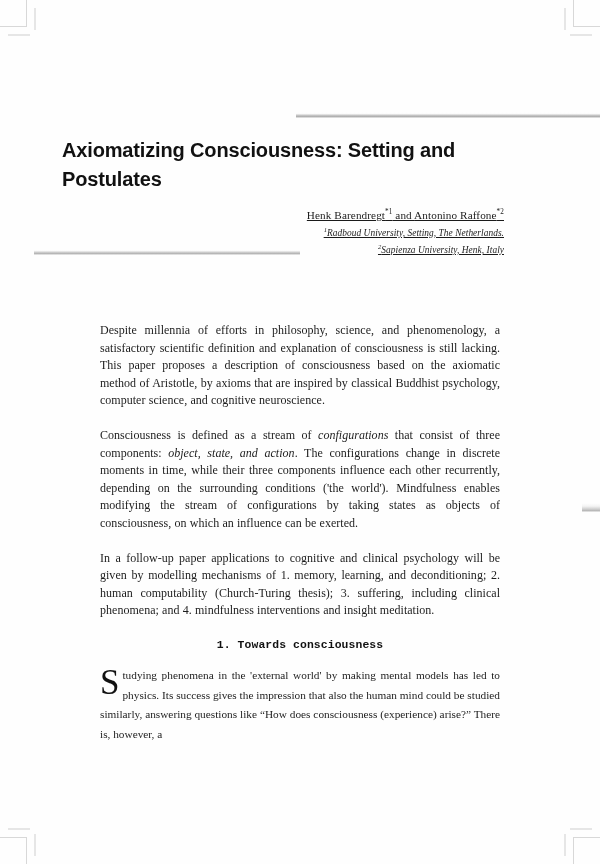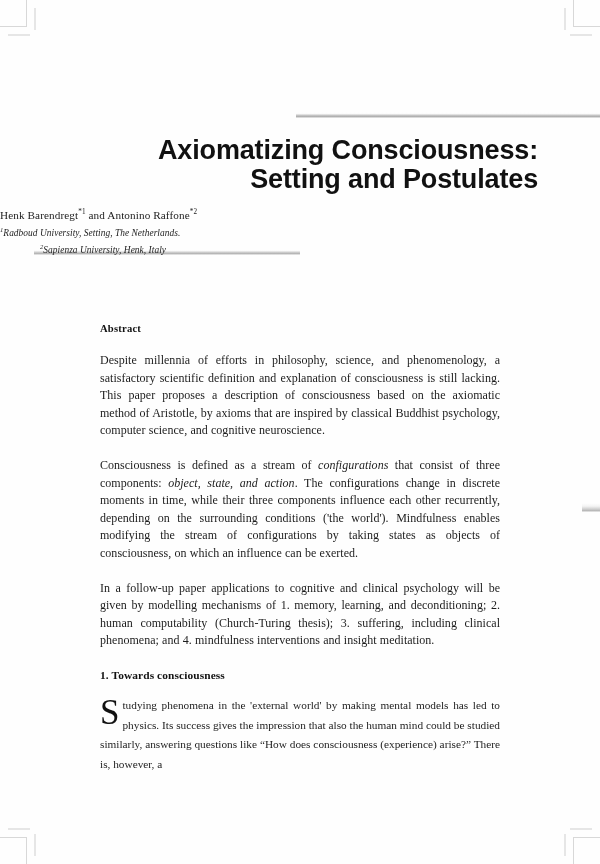--- a/index.html
+++ b/index.html
@@ -84,32 +84,34 @@
   .content {
     position: absolute;
     left: 0;
     top: 0;
     width: 600px;
   }
 
   .title {
     font-family: "Liberation Sans", "DejaVu Sans", sans-serif;
     font-weight: bold;
-    font-size: 27px;
+    font-size: 20px;
     line-height: 29px;
     letter-spacing: -0.15px;
-    text-align: right;
+    text-align: left;
     color: #111111;
     margin: 0;
     padding: 136px 62px 0 62px;
   }
 
   .byline-block {
     margin-top: 11px;
     padding-right: 96px;
+    text-align: right;
+    text-decoration: underline;
   }
   .authors {
     font-family: "Liberation Serif", "DejaVu Serif", serif;
     font-size: 11.2px;
     line-height: 15px;
     color: #1b1b1b;
     letter-spacing: 0.1px;
   }
   .authors sup { font-size: 7.2px; vertical-align: super; }
   .affiliation {
@@ -146,27 +148,28 @@
     text-justify: inter-word;
     font-size: 12px;
     line-height: 17.6px;
     color: #1c1c1c;
     letter-spacing: 0.02px;
     word-spacing: 0.2px;
   }
   p.para em { }
 
   .section-heading {
-    text-align: left;
+    text-align: center;
     font-weight: bold;
     font-size: 11.4px;
     line-height: 16px;
     color: #111111;
     margin: 13px 0 13px 0;
     letter-spacing: 0.1px;
+    font-family: Liberation Mono, monospace;
   }
 
   .dropcap-para {
     margin: 0;
     text-align: justify;
     font-size: 11.3px;
     line-height: 19.6px;
     color: #1c1c1c;
   }
   .dropcap-para .dropcap {
@@ -224,21 +227,20 @@
       <div class="affiliation aff-1">
         <sup>1</sup><span>Radboud University, Setting, The Netherlands.</span>
       </div>
       <div class="affiliation aff-2">
         <sup>2</sup><span>Sapienza University, Henk, Italy</span>
       </div>
     </div>
 
     <div class="body-col">
 
-      <div class="abstract-label">Abstract</div>
 
       <p class="para">Despite millennia of efforts in philosophy, science, and phenomenology, a satisfactory scientific definition and explanation of consciousness is still lacking. This paper proposes a description of consciousness based on the axiomatic method of Aristotle, by axioms that are inspired by classical Buddhist psychology, computer science, and cognitive neuroscience.</p>
 
       <p class="para"><span>Consciousness is defined as a stream of </span><em>configurations</em><span> that consist of three components: </span><em>object, state, and action</em><span>. The configurations change in discrete moments in time, while their three components influence each other recurrently, depending on the surrounding conditions ('the world'). Mindfulness enables modifying the stream of configurations by taking states as objects of consciousness, on which an influence can be exerted.</span></p>
 
       <p class="para">In a follow-up paper applications to cognitive and clinical psychology will be given by modelling mechanisms of 1. memory, learning, and deconditioning; 2. human computability (Church-Turing thesis); 3. suffering, including clinical phenomena; and 4. mindfulness interventions and insight meditation.</p>
 
       <h2 class="section-heading">1. Towards consciousness</h2>
 
       <p class="dropcap-para"><span class="dropcap">S</span><span>tudying phenomena in the 'external world' by making mental models has led to physics. Its success gives the impression that also the human mind could be studied similarly, answering questions like “How does consciousness (experience) arise?” There is, however, a</span></p>

